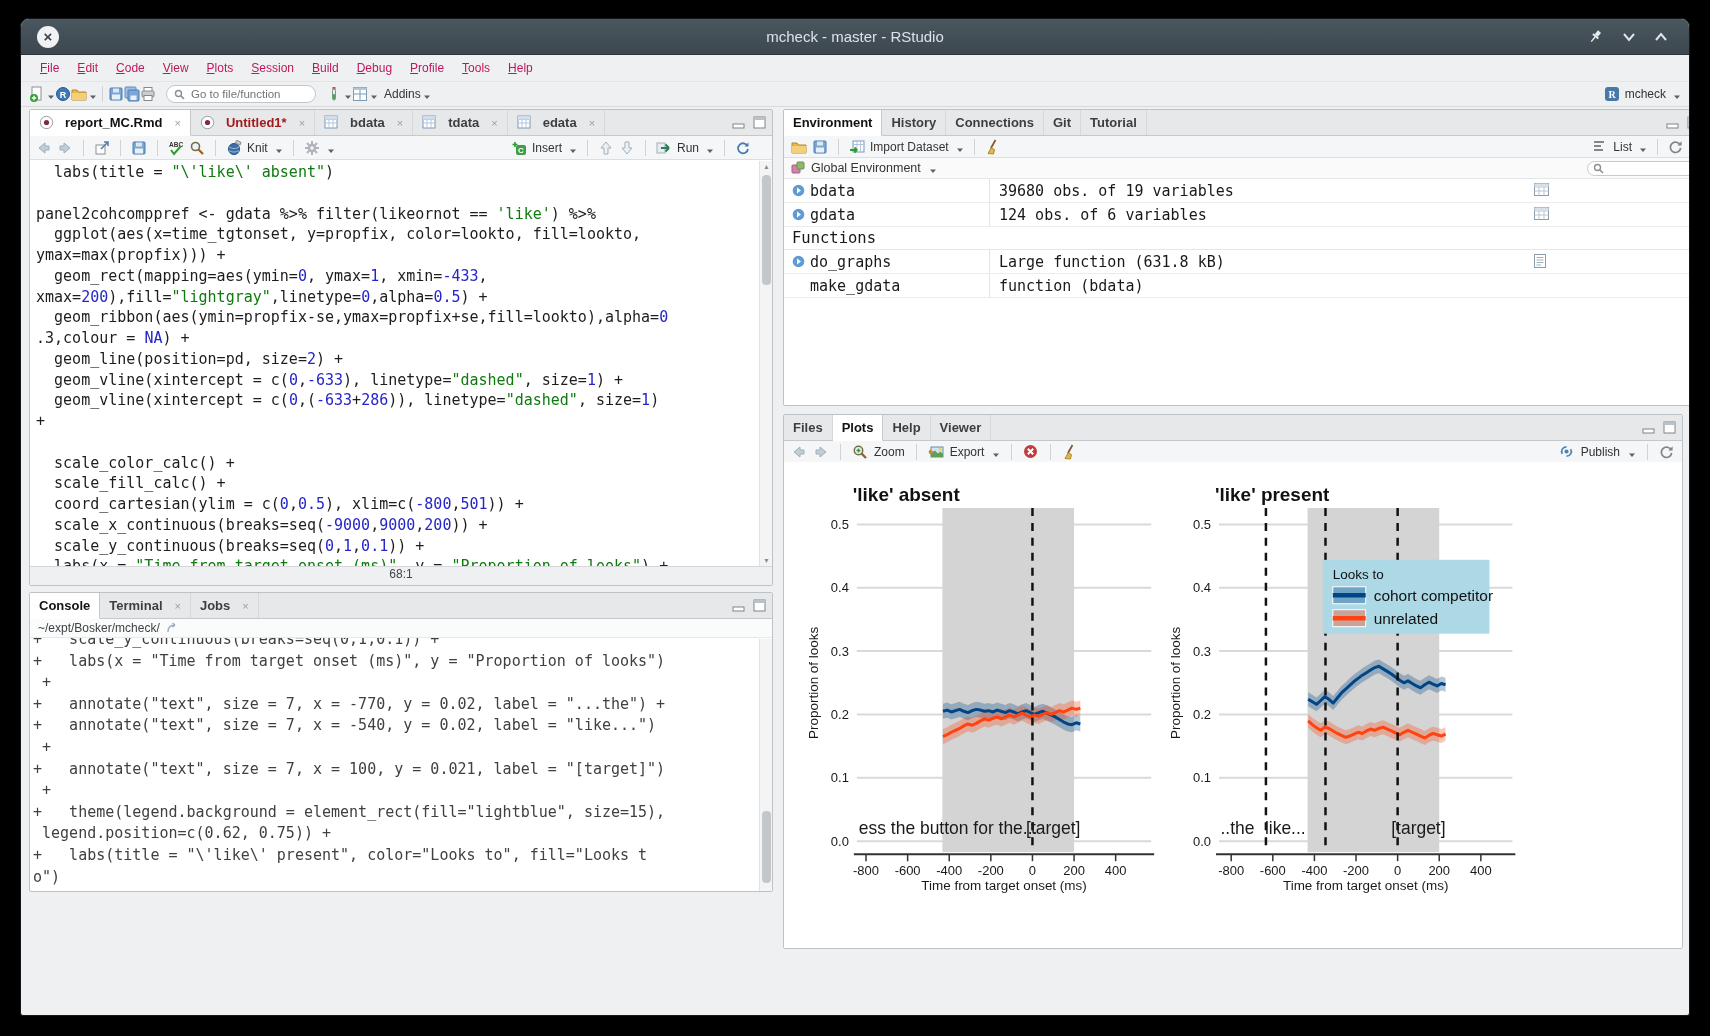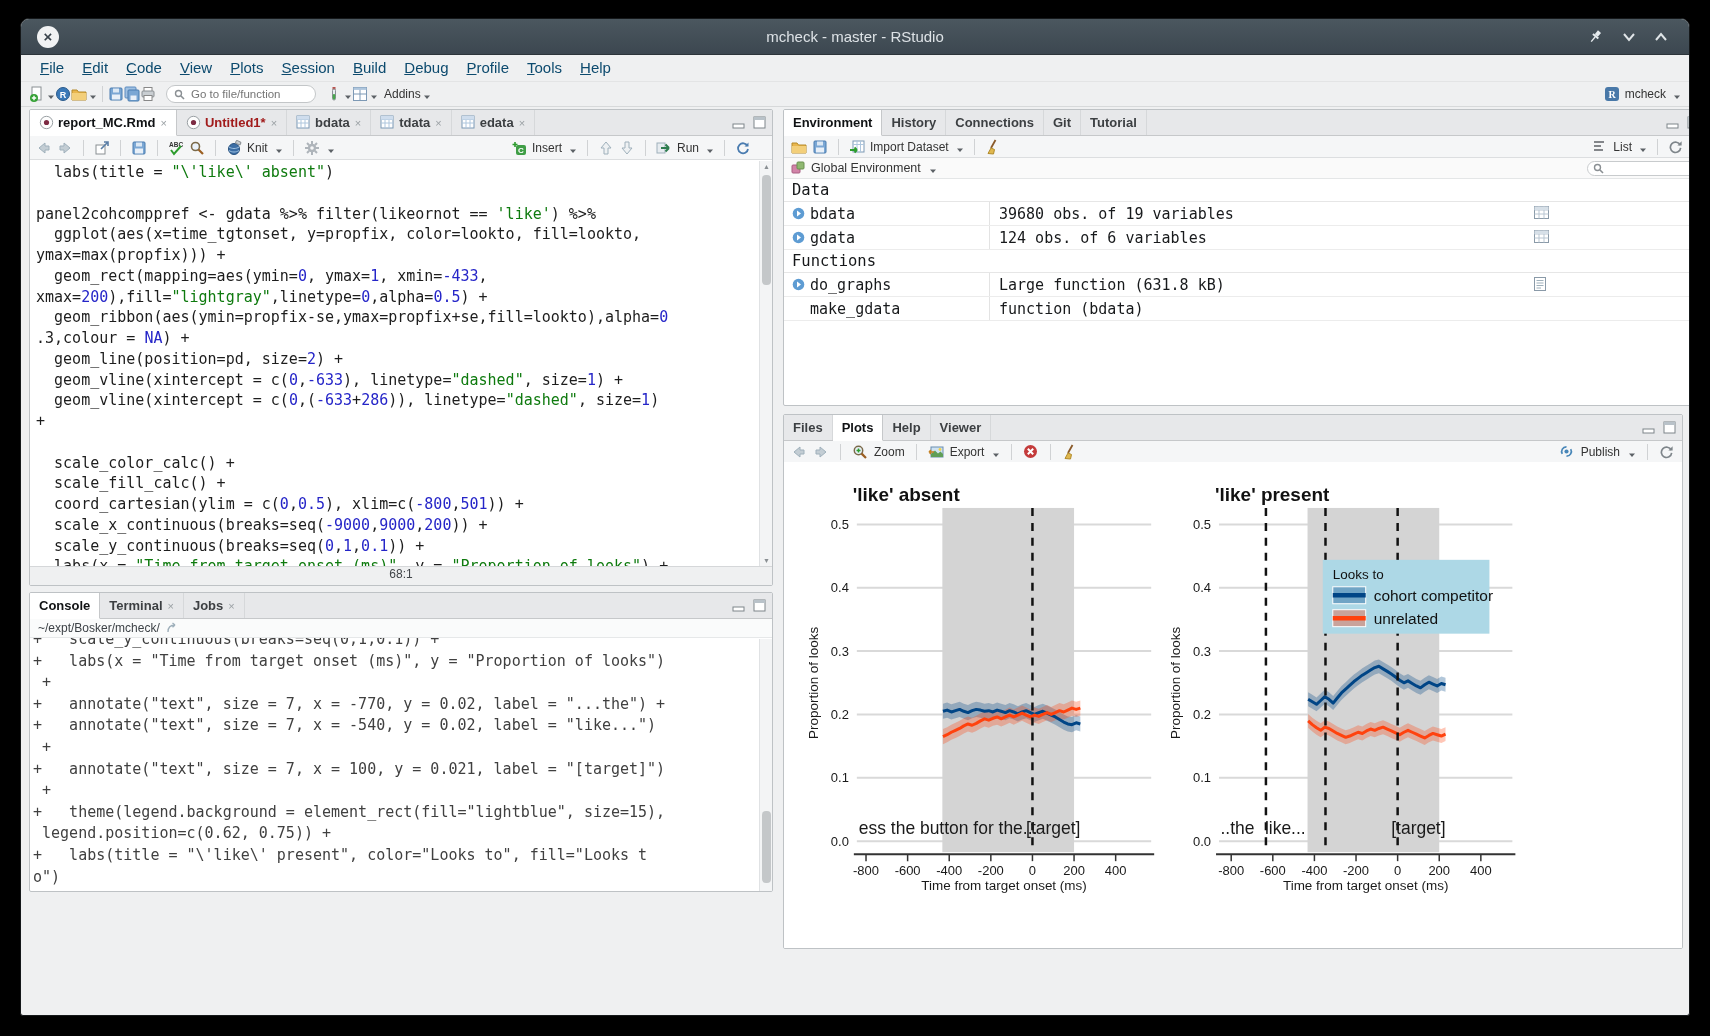--- a/index.html
+++ b/index.html
@@ -12,38 +12,38 @@
   .titlebar{position:absolute;left:0;top:0;right:0;height:36px;
     background:linear-gradient(#4b575f,#3c4750);border-bottom:1px solid #2c343a;}
   .closebtn{position:absolute;left:16px;top:7px;width:22px;height:22px;border-radius:50%;
     background:#f1f2f3;color:#39434b;font-size:15px;font-weight:bold;text-align:center;line-height:21px;cursor:default;}
   .tb-title{position:absolute;left:0;right:0;top:0;height:36px;line-height:36px;text-align:center;
     color:#dde2e6;font-size:15px;}
   .tb-ico{position:absolute;top:10px;width:16px;height:16px;}
   
   .menubar{position:absolute;left:0;top:36px;right:0;height:27px;background:#eff0f1;display:flex;
     align-items:center;padding-left:10px;border-bottom:1px solid #e3e4e5;}
-  .menuitem{font-size:15px;color:#0c4a6e;padding:0 9px;line-height:26px;}
+  .menuitem{font-size:12px;color:#be185d;padding:0 9px;line-height:26px;}
   .menuitem u{text-decoration:underline;}
   
   .maintoolbar{position:absolute;left:0;top:63px;right:0;height:25px;background:#eff0f1;display:flex;
     align-items:center;padding:0 8px;border-bottom:1px solid #d7d9da;font-size:12px;color:#333;}
   .mt-sep{width:1px;height:16px;background:#d0d2d4;margin:0 5px;}
   .ico{display:inline-block;width:16px;height:16px;vertical-align:middle;}
   .ico svg{display:block;}
   .caret{display:inline-block;width:8px;height:8px;margin-left:2px;}
   .gotobox{display:flex;align-items:center;gap:4px;width:150px;height:18px;background:#fff;
     border:1px solid #c3c6c8;border-radius:9px;padding:0 7px;margin:0 10px;}
   .gotobox input{border:none;outline:none;font-size:11.5px;color:#444;width:110px;background:transparent;
     font-family:"Liberation Sans",sans-serif;}
   .projbadge{margin-left:auto;display:flex;align-items:center;gap:5px;font-size:12px;color:#333;}
   
   .pane{position:absolute;background:#fff;border:1px solid #bec2c5;border-radius:2px;overflow:hidden;}
   .tabbar{position:relative;height:26px;background:#e7e8ea;border-bottom:1px solid #c6c8ca;display:flex;align-items:stretch;}
-  .tab{display:flex;align-items:center;gap:4px;padding:0 9px;font-size:13px;font-weight:bold;color:#3c3f42;
+  .tab{display:flex;align-items:center;gap:11px;padding:0 9px;font-size:13px;font-weight:bold;color:#3c3f42;
     border-right:1px solid #d6d8da;white-space:nowrap;}
   .tab.active{background:#fff;color:#101214;border-right:1px solid #c6c8ca;margin-bottom:-1px;border-bottom:1px solid #fff;}
   .tab .tx{font-weight:bold;}
   .tab .closex{color:#9aa0a4;font-size:11px;font-weight:normal;margin-left:1px;}
   .panebtns{position:absolute;right:6px;top:6px;display:flex;gap:8px;}
   .edtoolbar{height:24px;background:#f5f6f7;border-bottom:1px solid #dcdee0;display:flex;align-items:center;
     padding:0 6px;gap:5px;font-size:12px;color:#333;}
   .code{font-family:"DejaVu Sans Mono","Liberation Mono",monospace;font-size:15px;line-height:20.75px;
     white-space:pre;overflow:hidden;padding:2px 0 0 6px;color:#1d1d1d;position:relative;}
   .code .str{color:#0e7a0e;}
@@ -571,21 +571,20 @@
         <span class="ico" style="width:10px;height:10px">
               <svg width="11" height="11" viewBox="0 0 11 11">
                 <circle cx="4.5" cy="4.5" r="3" fill="none" stroke="#8a8f93" stroke-width="1.4"></circle>
                 <line x1="7" y1="7" x2="10" y2="10" stroke="#8a8f93" stroke-width="1.6"></line>
               </svg>
             </span>
         <input placeholder="" style="">
       </div>
     </div>
     <div id="env-list">
-          <div class="env-header">Data</div>
           <div class="env-row">
             <span class="env-name">
               <span class="ico" style="width:13px;height:13px">
                 <svg width="13" height="13" viewBox="0 0 13 13">
                   <circle cx="6.5" cy="6.5" r="5.8" fill="#5e9cd3"></circle>
                   <path d="M5 3.5 L9 6.5 L5 9.5 Z" fill="#fff"></path>
                 </svg>
               </span>
               <span>bdata</span>
             </span>

